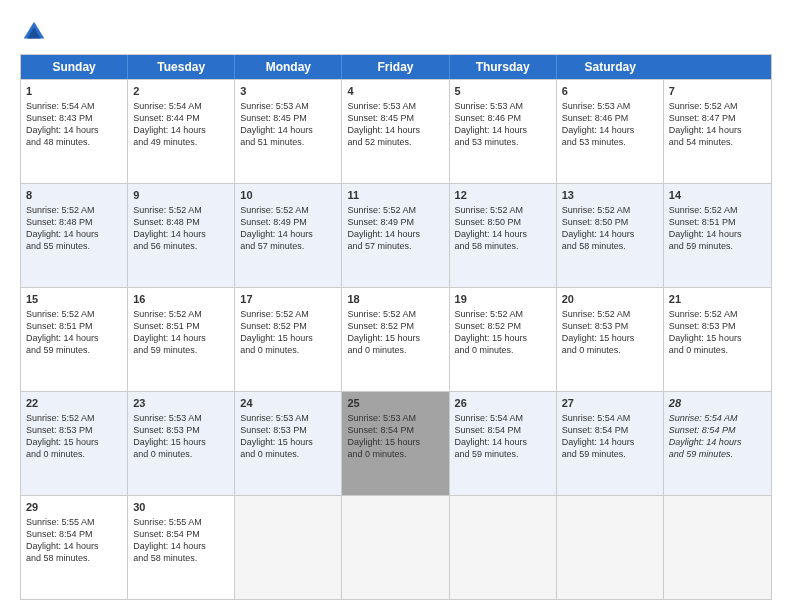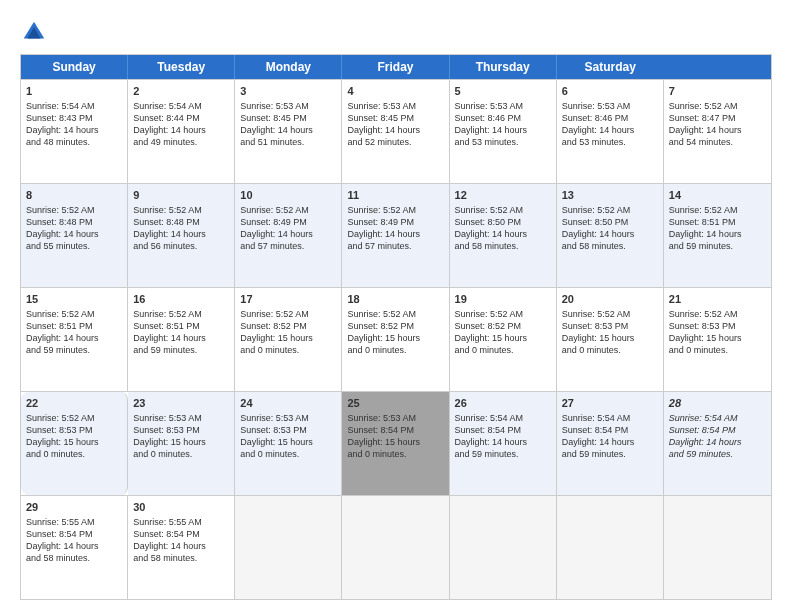--- a/index.html
+++ b/index.html
@@ -218,21 +218,21 @@
           <div class="cal-cell"><span class="day-num">20</span><span style="white-space: pre-line;">Sunrise: 5:52 AM
 Sunset: 8:53 PM
 Daylight: 15 hours
 and 0 minutes.</span></div>
           <div class="cal-cell"><span class="day-num">21</span><span style="white-space: pre-line;">Sunrise: 5:52 AM
 Sunset: 8:53 PM
 Daylight: 15 hours
 and 0 minutes.</span></div>
         </div>
         <div class="cal-week">
-          <div class="cal-cell" style="background: rgb(237, 242, 250); border-radius: 8px;"><span class="day-num">22</span><span style="white-space: pre-line;">Sunrise: 5:52 AM
+          <div class="cal-cell" style="background: rgb(237, 242, 250);"><span class="day-num">22</span><span style="white-space: pre-line;">Sunrise: 5:52 AM
 Sunset: 8:53 PM
 Daylight: 15 hours
 and 0 minutes.</span></div>
           <div class="cal-cell" style="background: rgb(237, 242, 250);"><span class="day-num">23</span><span style="white-space: pre-line;">Sunrise: 5:53 AM
 Sunset: 8:53 PM
 Daylight: 15 hours
 and 0 minutes.</span></div>
           <div class="cal-cell" style="background: rgb(237, 242, 250);"><span class="day-num">24</span><span style="white-space: pre-line;">Sunrise: 5:53 AM
 Sunset: 8:53 PM
 Daylight: 15 hours

